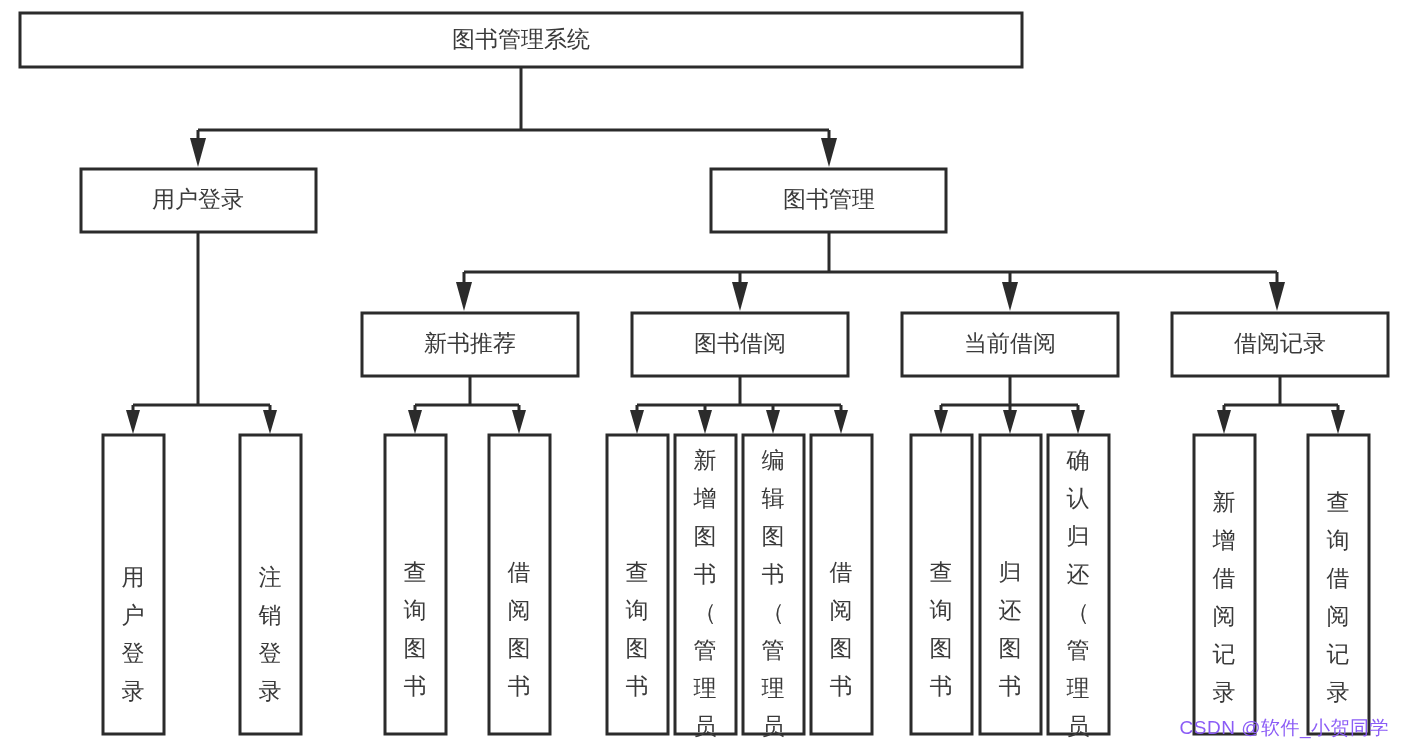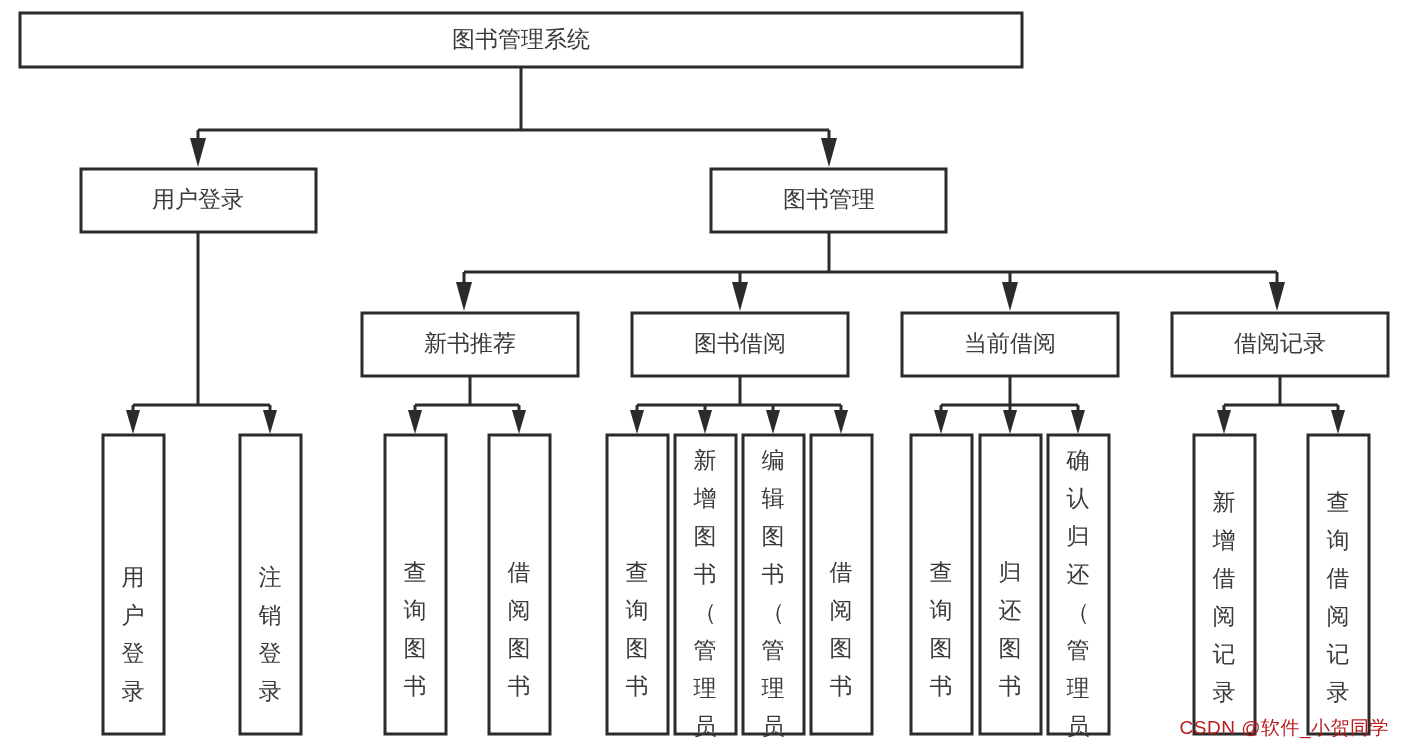--- a/index.html
+++ b/index.html
@@ -47,21 +47,21 @@
   .arrow-head {
     fill: #2b2b2b;
     stroke: none;
   }
   .watermark {
     position: absolute;
     right: 16px;
     bottom: 6px;
     font-family: "Liberation Sans", "DejaVu Sans", sans-serif;
     font-size: 19px;
-    color: #b91c1c;
+    color: #8b5cf6;
     letter-spacing: 0.5px;
     white-space: nowrap;
     pointer-events: none;
   }
 </style>
 </head>
 <body>
 
 <svg id="chart-root" viewBox="0 0 1405 747" xmlns="http://www.w3.org/2000/svg">
 

